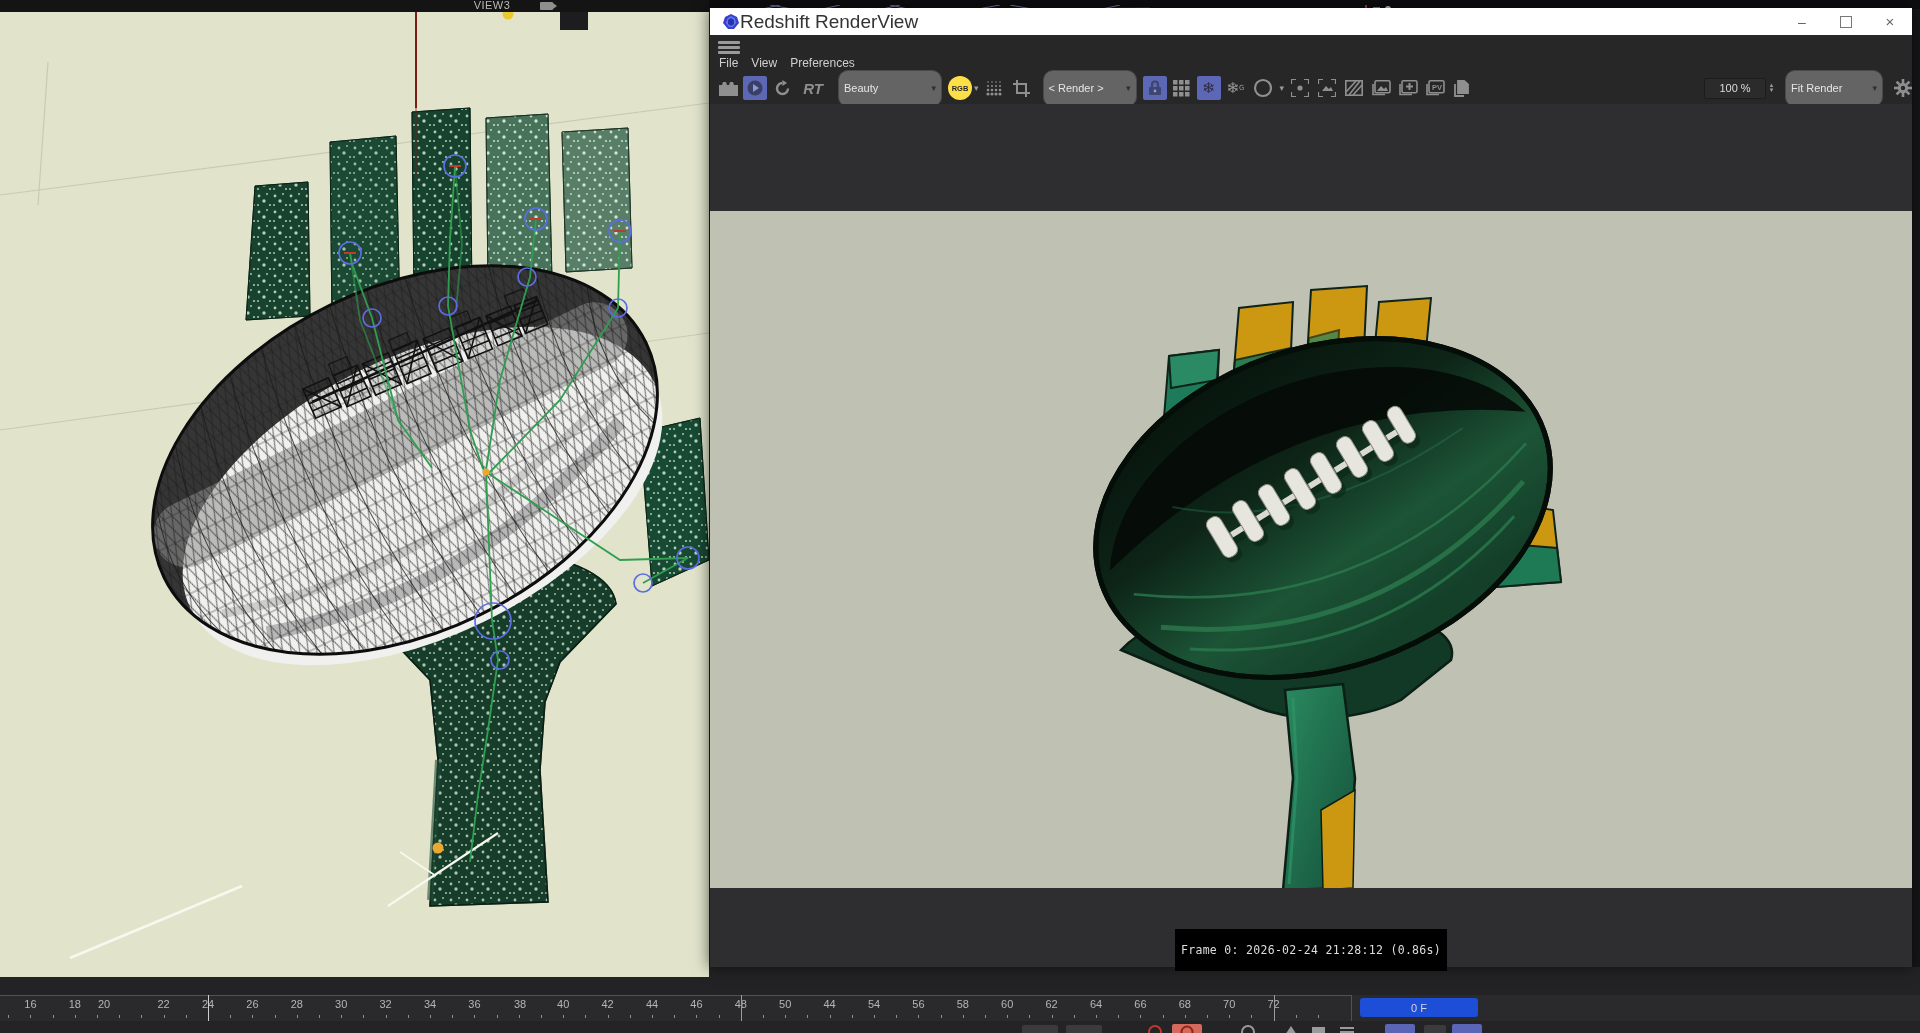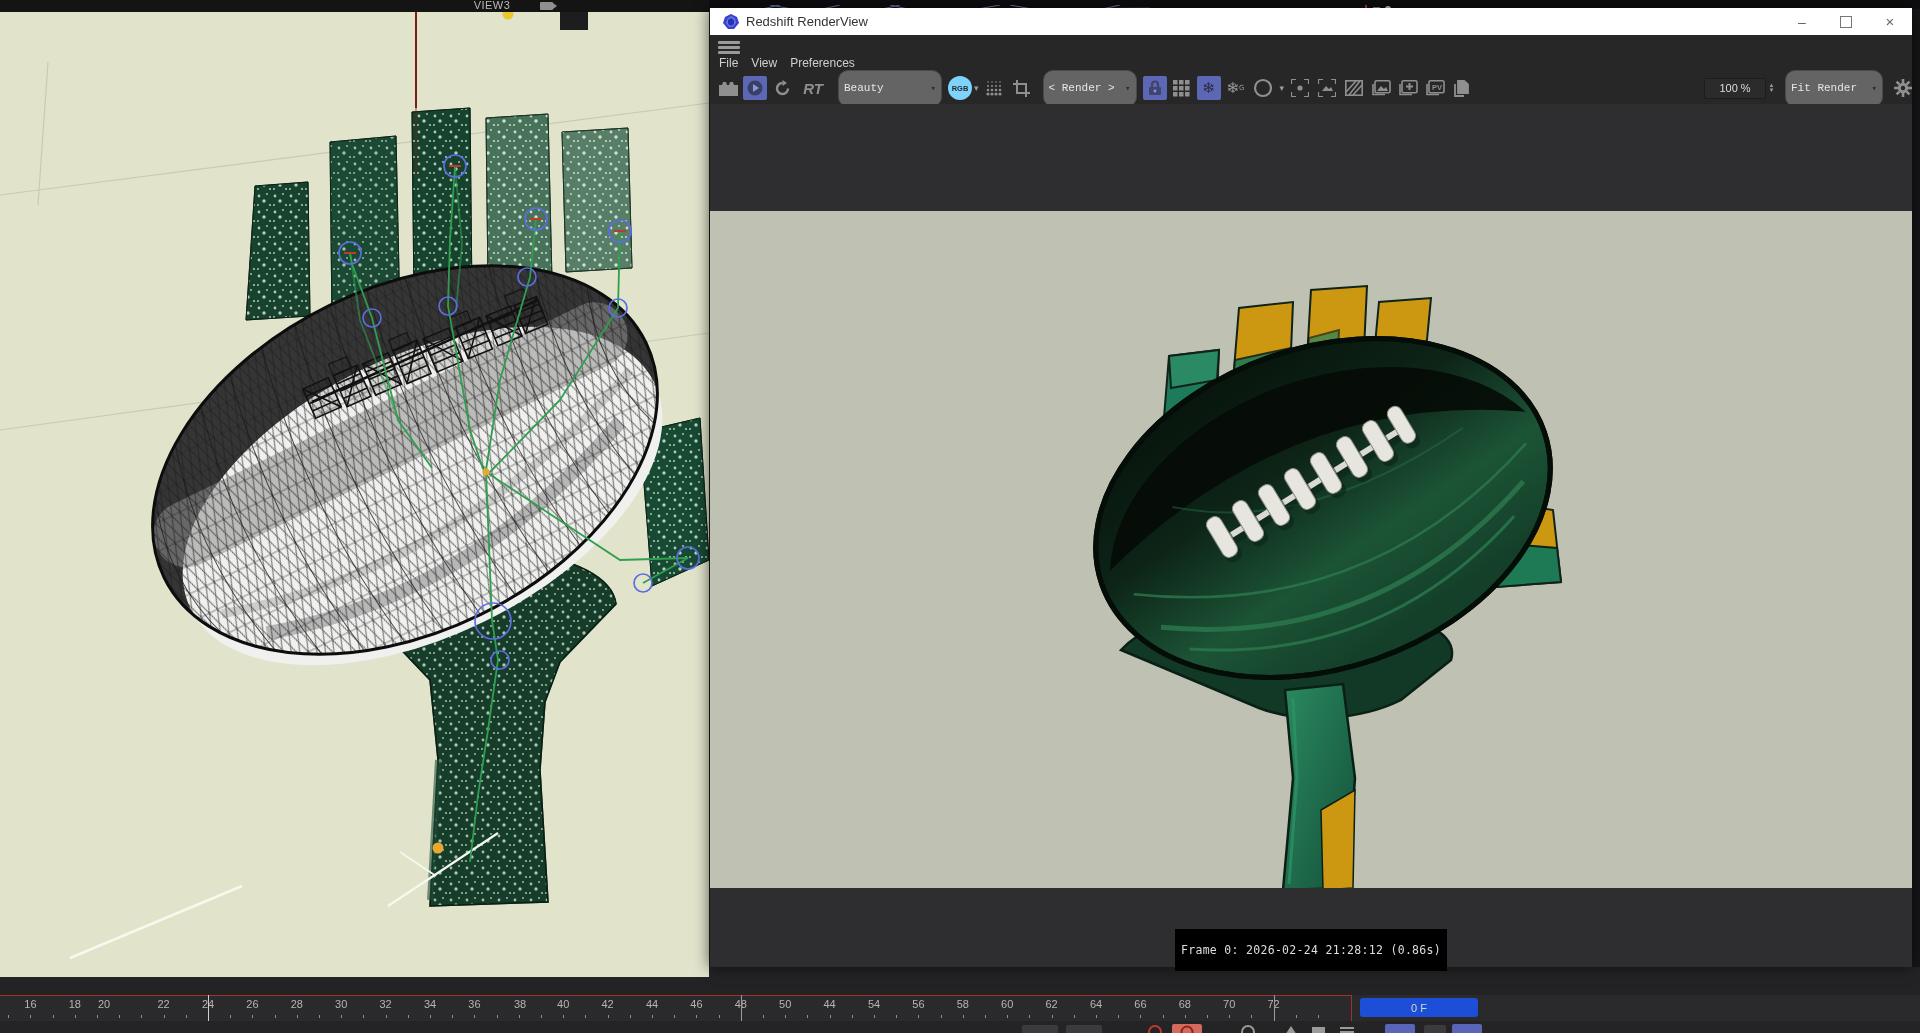--- a/index.html
+++ b/index.html
@@ -16,44 +16,44 @@
             border-top:3px solid transparent;border-bottom:3px solid transparent;}
   #vp-menu-block{position:absolute;left:560px;top:0;width:28px;height:30px;background:#1d1d1f;z-index:3;}
   
   #top-sliver{left:709px;top:0;width:1211px;height:9px;background:#0d0d10;z-index:1;}
   #right-sliver{left:1911px;top:0;width:9px;height:977px;background:#161618;}
   #below-window{left:709px;top:967px;width:1211px;height:10px;background:#232325;}
   
   #rsw{left:709px;top:8px;width:1202px;height:959px;background:#272727;z-index:5;
        box-shadow:0 0 14px rgba(0,0,0,.6);border-left:1px solid #141414;}
   #rsw-titlebar{left:0;top:0;width:100%;height:27px;background:#ffffff;display:flex;align-items:center;}
-  #rsw-title{color:#333;font-size:13px;margin-left:7px;}
+  #rsw-title{color:#333;font-size:19px;margin-left:1px;}
   #rsw-gem{margin-left:13px;width:16px;height:16px;}
   .winbtn{position:absolute;top:0;width:44px;height:27px;color:#666;font-size:14px;
           display:flex;align-items:center;justify-content:center;}
   #btn-min{right:88px;} #btn-max{right:44px;} #btn-close{right:0;font-size:15px;}
   #btn-max i{display:block;width:10px;height:10px;border:1px solid #777;}
   #rsw-burger{left:8px;top:33px;width:22px;height:14px;}
   #rsw-burger div{height:3px;background:#9a9a9a;margin-bottom:2px;border-radius:1px;}
   #rsw-menubar{left:0;top:46px;width:100%;height:18px;display:flex;gap:13px;padding-left:9px;}
   .menu-item{color:#cfcfcf;font-size:12px;line-height:18px;}
   
   #rsw-toolbar{left:0;top:64px;width:100%;height:32px;display:flex;align-items:center;padding-left:6px;}
   .tbi{height:24px;min-width:24px;display:flex;align-items:center;justify-content:center;
        margin-right:3px;border-radius:2px;color:#999;}
   .tbi.active{background:#5c67b5;color:#2c2c46;}
   .tbi svg{display:block;}
   .tb-rt{color:#8f8f8f;font-weight:bold;font-style:italic;font-size:15px;padding:0 4px;}
   .dd{height:19px;background:#646464;border:1px solid #4a4a4a;border-radius:10px;color:#e6e6e6;
-      font-size:11px;display:flex;align-items:center;padding:8px 5px;position:relative;font-family:Liberation Mono, monospace;}
+      font-size:11px;display:flex;align-items:center;padding:8px 5px;position:relative;}
   .dd .cap{flex:1;}
   .dd .caret{color:#2e2e2e;font-size:9px;margin-left:6px;}
   #dd-aov{width:92px;margin:0 6px;}
   #dd-slot{width:82px;margin:0 6px;}
-  #rgb-btn{width:24px;height:24px;border-radius:50%;background:#7dd3fc;color:#2a2a2a;
+  #rgb-btn{width:24px;height:24px;border-radius:50%;background:#fde047;color:#2a2a2a;
            font-size:7.5px;font-weight:bold;display:flex;align-items:center;justify-content:center;}
   .caret-solo{color:#9a9a9a;font-size:9px;margin:0 4px 0 2px;}
   .snow{font-family:"DejaVu Sans",sans-serif;font-size:15px;line-height:15px;}
   .spacer{flex:1;}
   #zoom-box{width:60px;height:19px;background:#2b2b2b;border:1px solid #1d1d1d;color:#dcdcdc;
             font-size:11px;display:flex;align-items:center;justify-content:center;border-radius:2px;}
   #zoom-spin{width:11px;height:19px;color:#9a9a9a;font-size:6px;display:flex;flex-direction:column;
              align-items:center;justify-content:center;line-height:5px;margin-right:8px;}
   #dd-fit{width:86px;margin-right:8px;}
   

